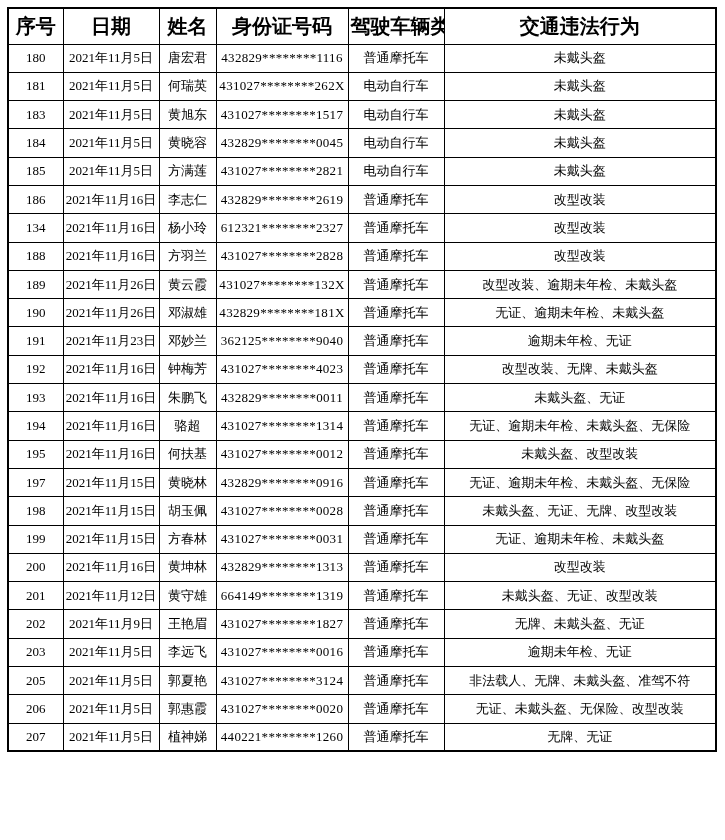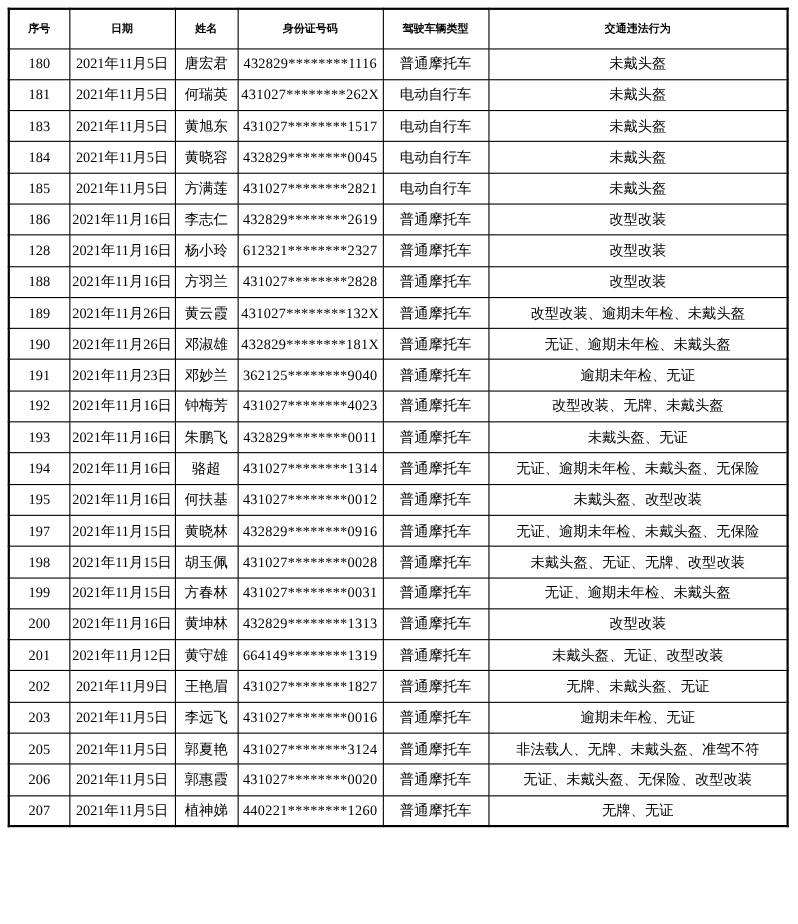--- a/index.html
+++ b/index.html
@@ -29,21 +29,21 @@
     text-align: center;
     vertical-align: middle;
     padding: 0 2px;
     overflow: hidden;
     white-space: nowrap;
   }
   .violation-table thead tr {
     height: 36px;
   }
   .violation-table th {
-    font-size: 10px;
+    font-size: 20px;
     font-weight: bold;
     margin-left: 40px;
   }
   .violation-table tbody tr {
     height: 28.3px;
   }
   .violation-table td {
     font-size: 13px;
     font-weight: normal;
   }
@@ -116,21 +116,21 @@
       </tr>
       <tr>
         <td class="col-seq">186</td>
         <td class="col-date">2021年11月16日</td>
         <td class="col-name">李志仁</td>
         <td class="col-id">432829********2619</td>
         <td class="col-vehicle">普通摩托车</td>
         <td class="col-violations">改型改装</td>
       </tr>
       <tr>
-        <td class="col-seq">128</td>
+        <td class="col-seq">134</td>
         <td class="col-date">2021年11月16日</td>
         <td class="col-name">杨小玲</td>
         <td class="col-id">612321********2327</td>
         <td class="col-vehicle">普通摩托车</td>
         <td class="col-violations">改型改装</td>
       </tr>
       <tr>
         <td class="col-seq">188</td>
         <td class="col-date">2021年11月16日</td>
         <td class="col-name">方羽兰</td>

